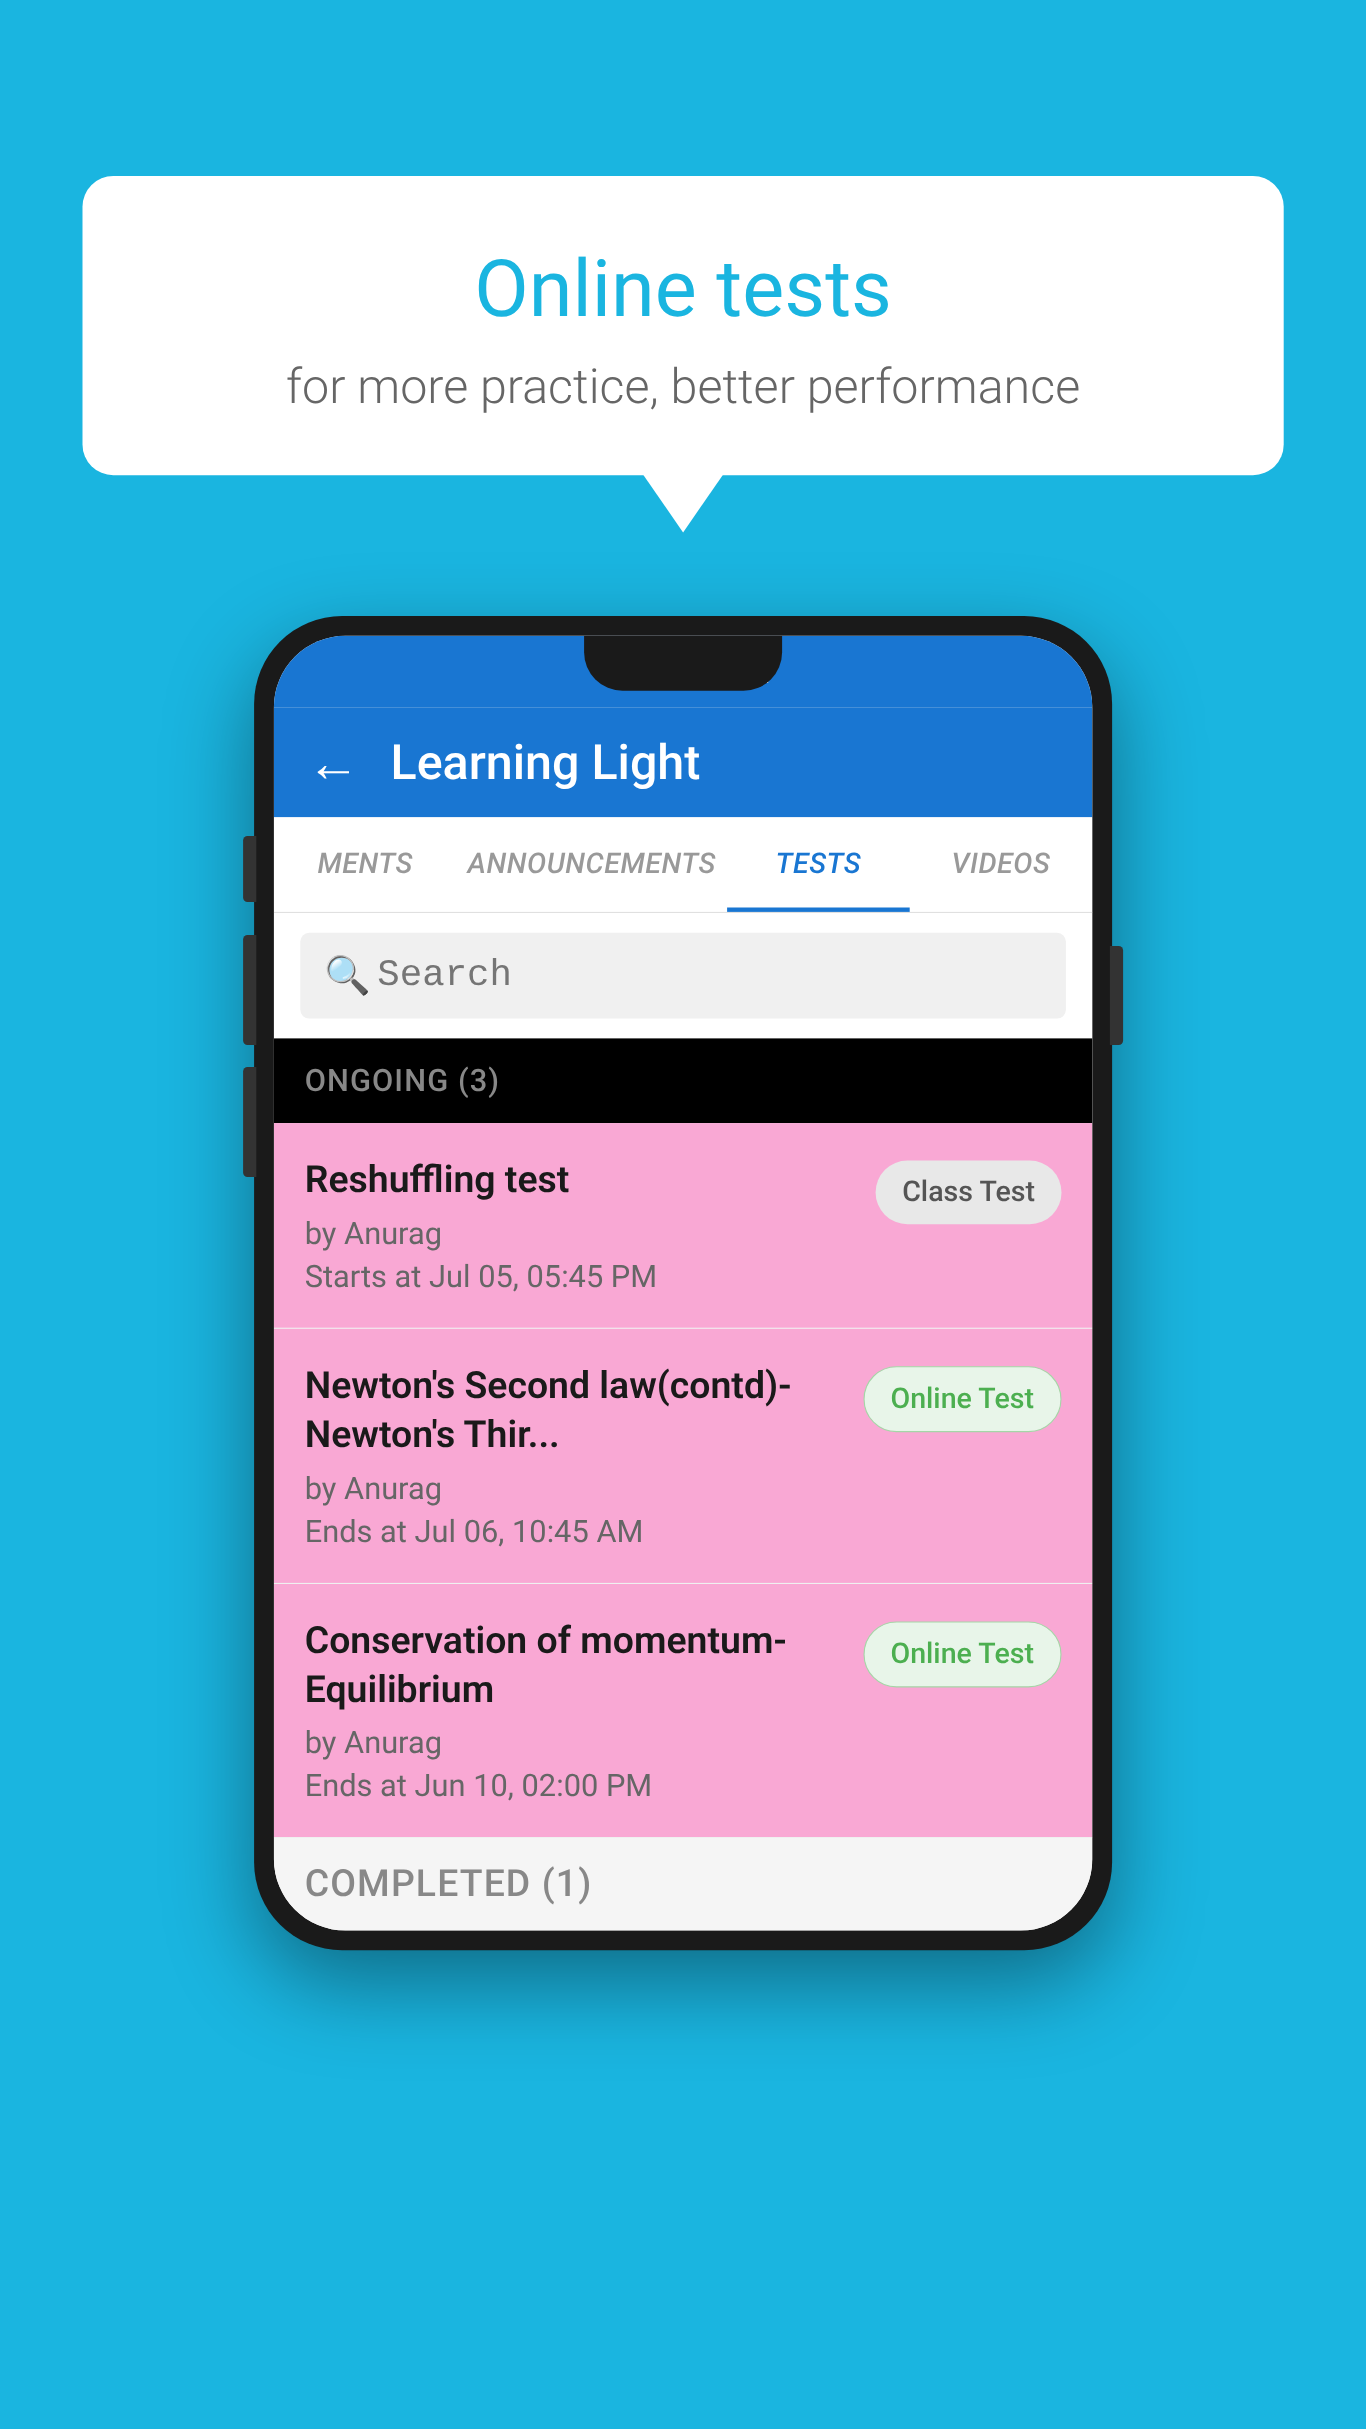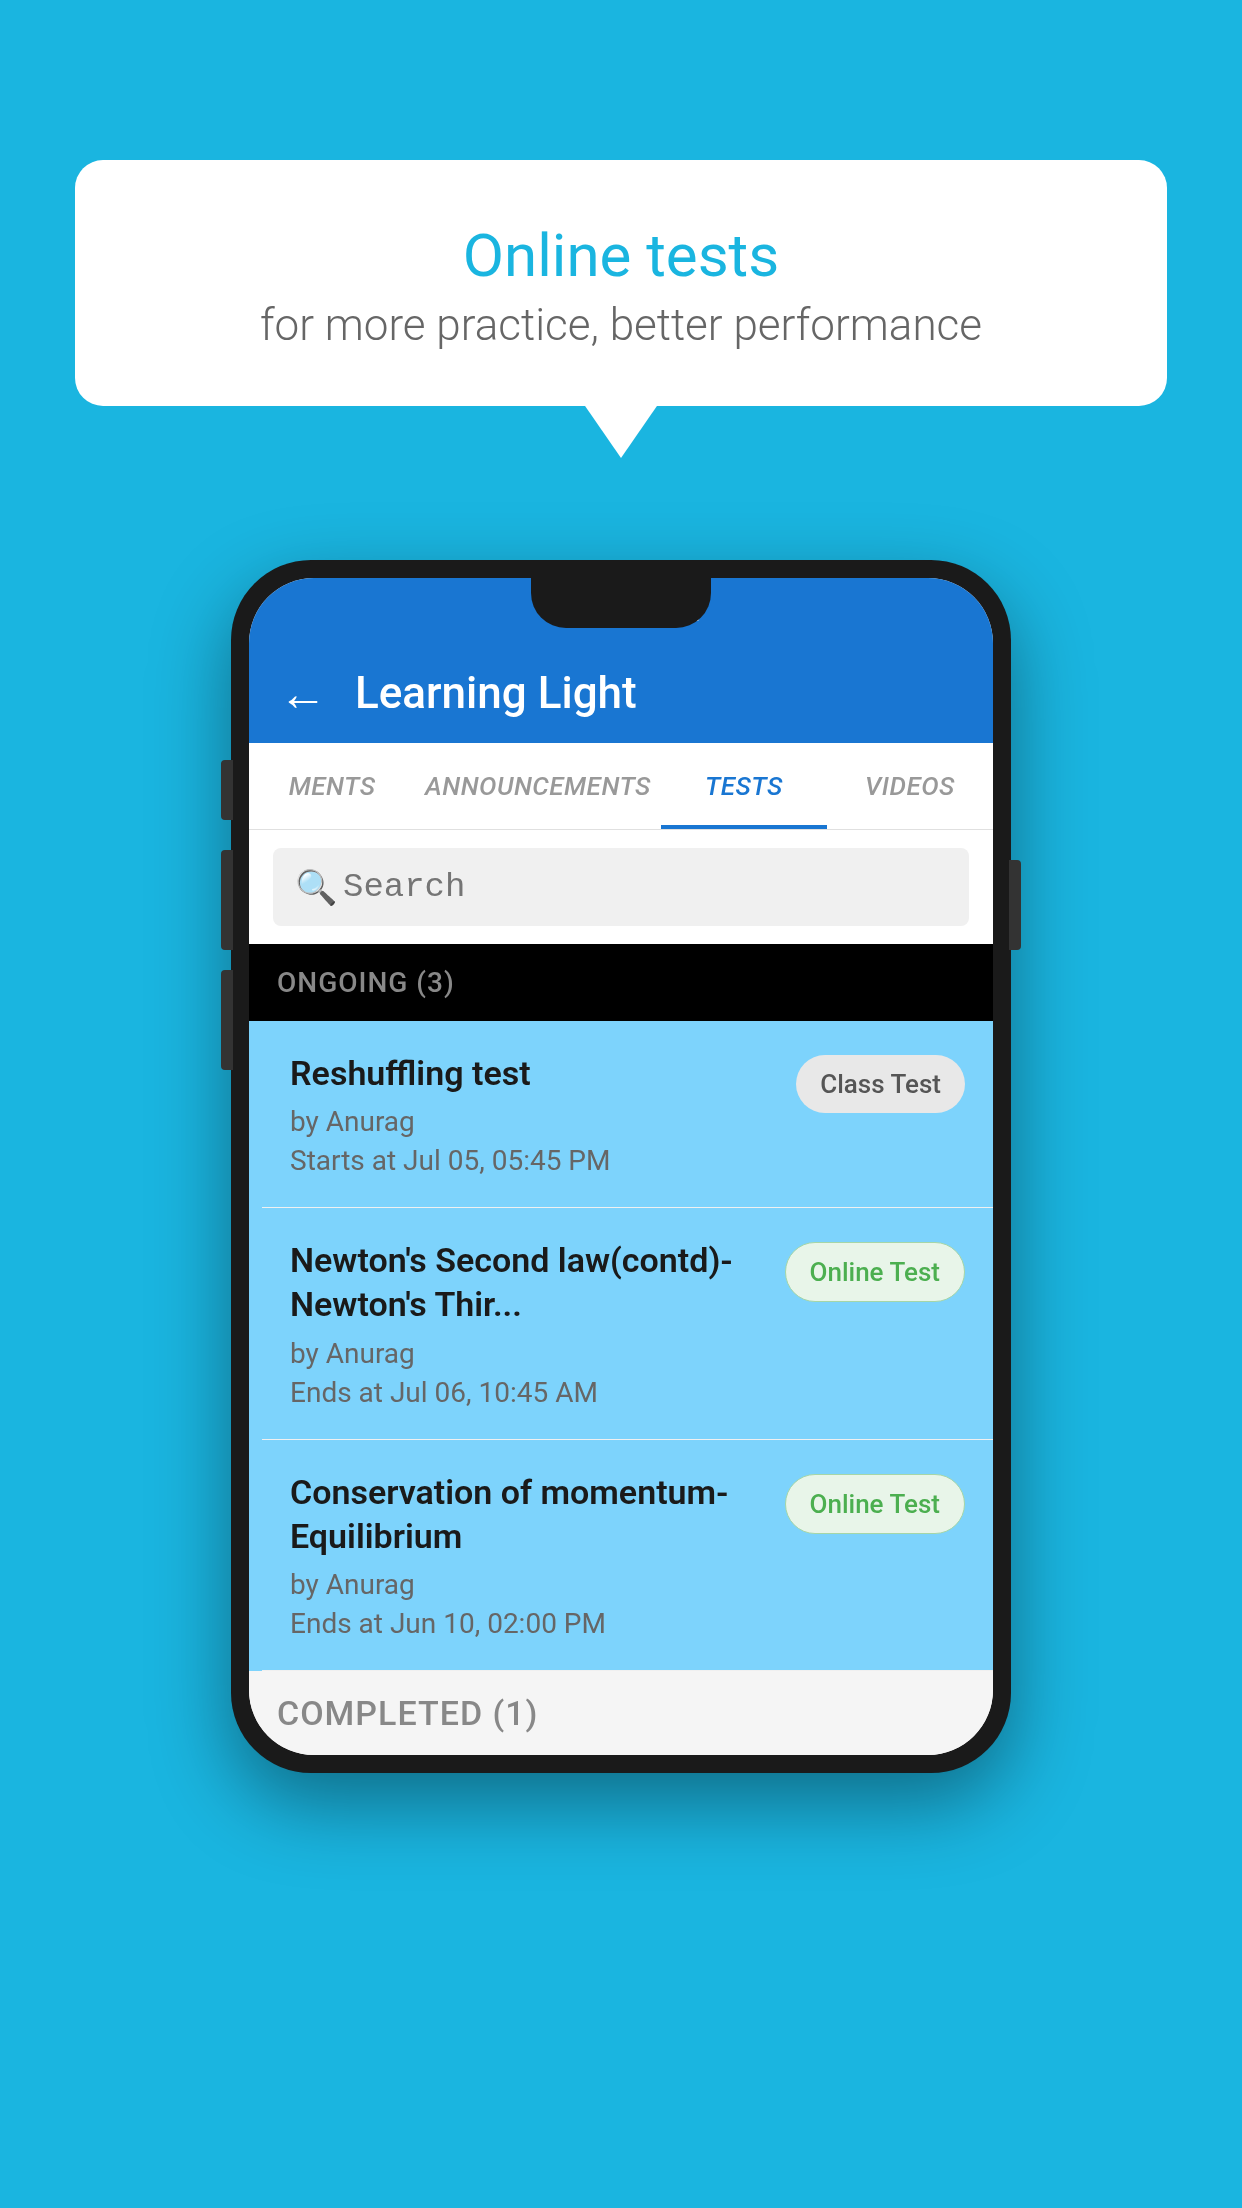--- a/index.html
+++ b/index.html
@@ -33,24 +33,24 @@
       left: 50%;
       transform: translateX(-50%);
       width: 0;
       height: 0;
       border-left: 38px solid transparent;
       border-right: 38px solid transparent;
       border-top: 55px solid white;
     }
 
     .speech-bubble h1 {
-      font-size: 60px;
+      font-size: 72px;
       color: #1ab5e0;
       font-weight: 400;
-      margin-bottom: 8px;
+      margin-bottom: 20px;
     }
 
     .speech-bubble p {
       font-size: 44px;
       color: #666;
       font-weight: 300;
     }
 
     
     .phone-wrapper {
@@ -160,22 +160,21 @@
       background: #000000;
       padding: 22px 28px;
       font-size: 28px;
       color: #888;
       font-weight: 500;
       letter-spacing: 1px;
     }
 
     
     .test-list {
-      background: #7dd3fc;
-      padding-left: 13px;
+      background: #f9a8d4;
     }
 
     .test-item {
       padding: 30px 28px;
       border-bottom: 1px solid #f0f0f0;
       display: flex;
       align-items: flex-start;
       justify-content: space-between;
       gap: 20px;
     }

